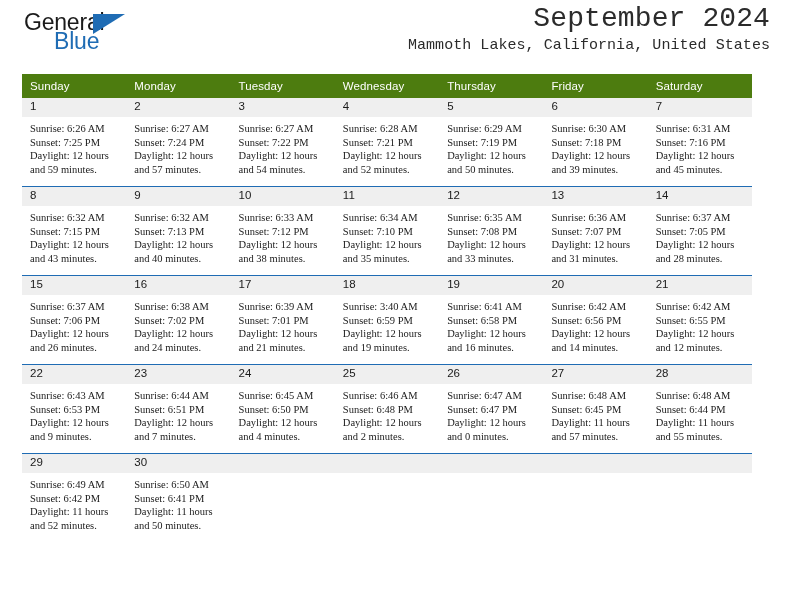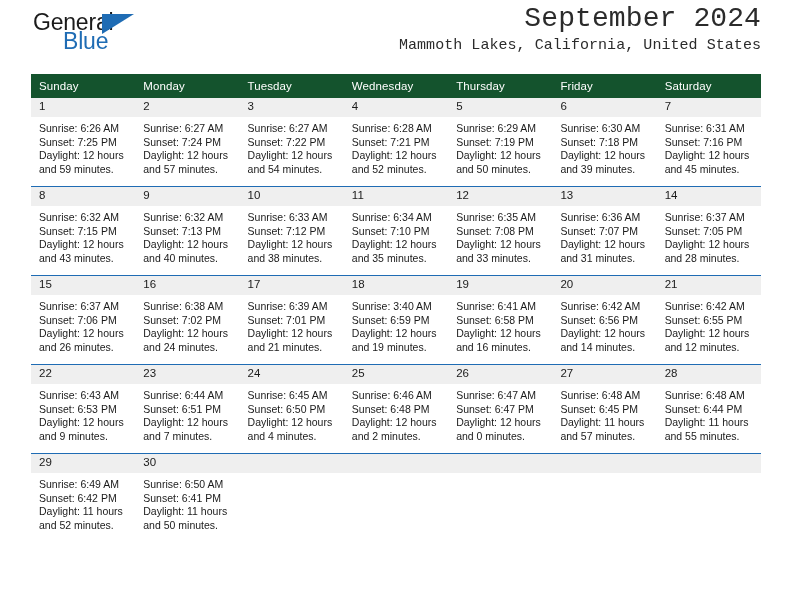--- a/index.html
+++ b/index.html
@@ -13,21 +13,21 @@
     font-family: "Liberation Sans", sans-serif;
     -webkit-font-smoothing: antialiased;
     overflow: hidden;
   }
 
   .page {
     position: relative;
     width: 792px;
     height: 540px;
     box-sizing: border-box;
-    padding: 0 31px;
+    padding: 0 22px;
   }
 
   
   .header {
     position: relative;
     height: 74px;
     display: flex;
     align-items: flex-start;
     justify-content: space-between;
   }
@@ -88,21 +88,21 @@
   }
 
   
   .calendar {
     width: 730px;
     border-collapse: collapse;
     table-layout: fixed;
   }
 
   .calendar th {
-    background: #14532d;
+    background: #4d7c0f;
     color: #ffffff;
     font-size: 11.5px;
     font-weight: normal;
     text-align: left;
     padding: 6px 0 6px 8px;
     height: 10px;
     letter-spacing: 0.1px;
   }
 
   .calendar td {
@@ -127,20 +127,21 @@
     padding: 2px 0 0 8px;
     font-size: 11.5px;
     color: #1a1a1a;
   }
 
   .cell-body {
     padding: 5px 6px 0 8px;
     font-size: 10.5px;
     line-height: 13.6px;
     color: #1a1a1a;
+    font-family: Liberation Serif, serif;
   }
   .cell-body div {
     white-space: nowrap;
   }
 
   .cell.empty .daynum-strip {
     background: #efefef;
   }
 </style>
 </head>

